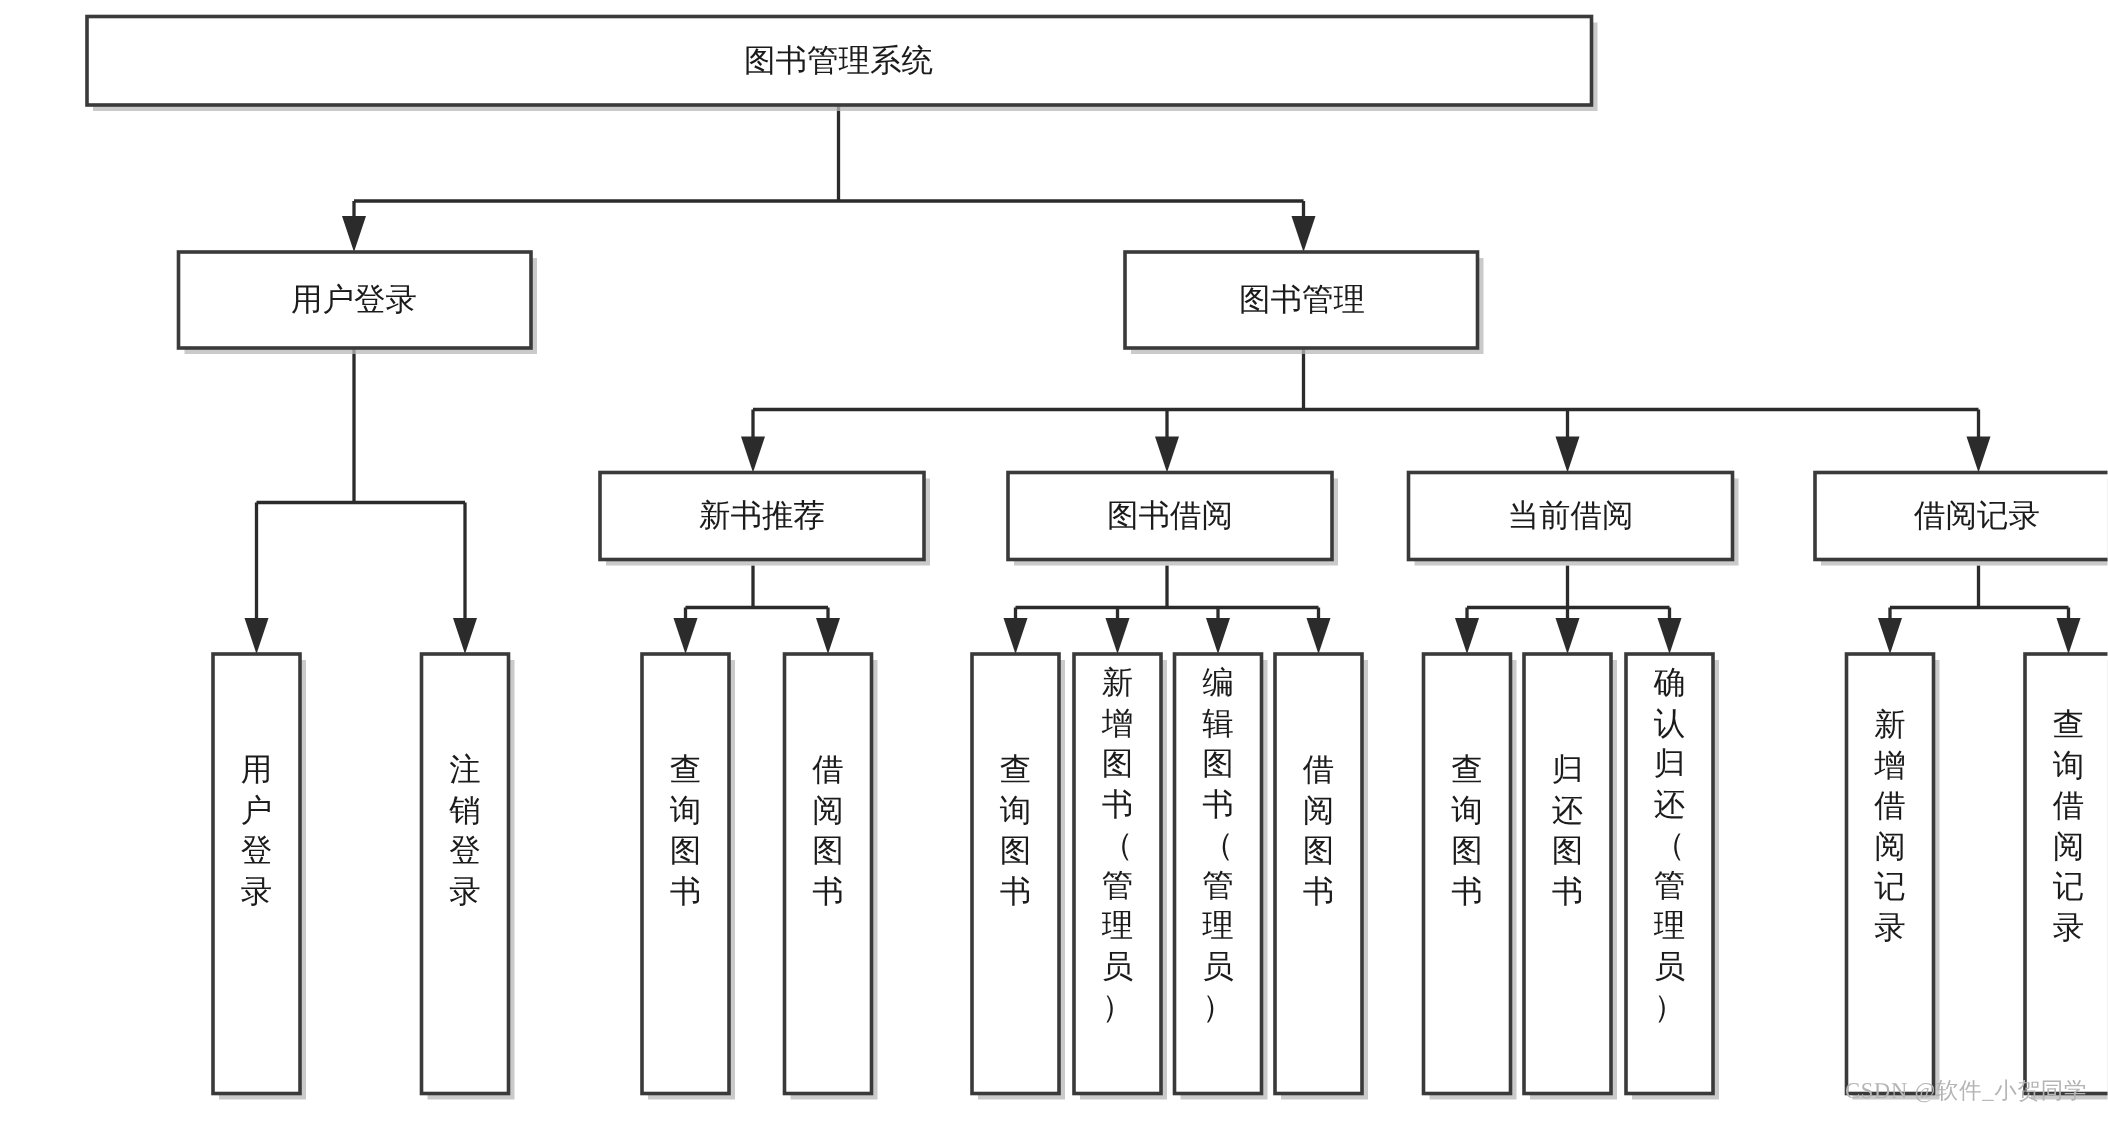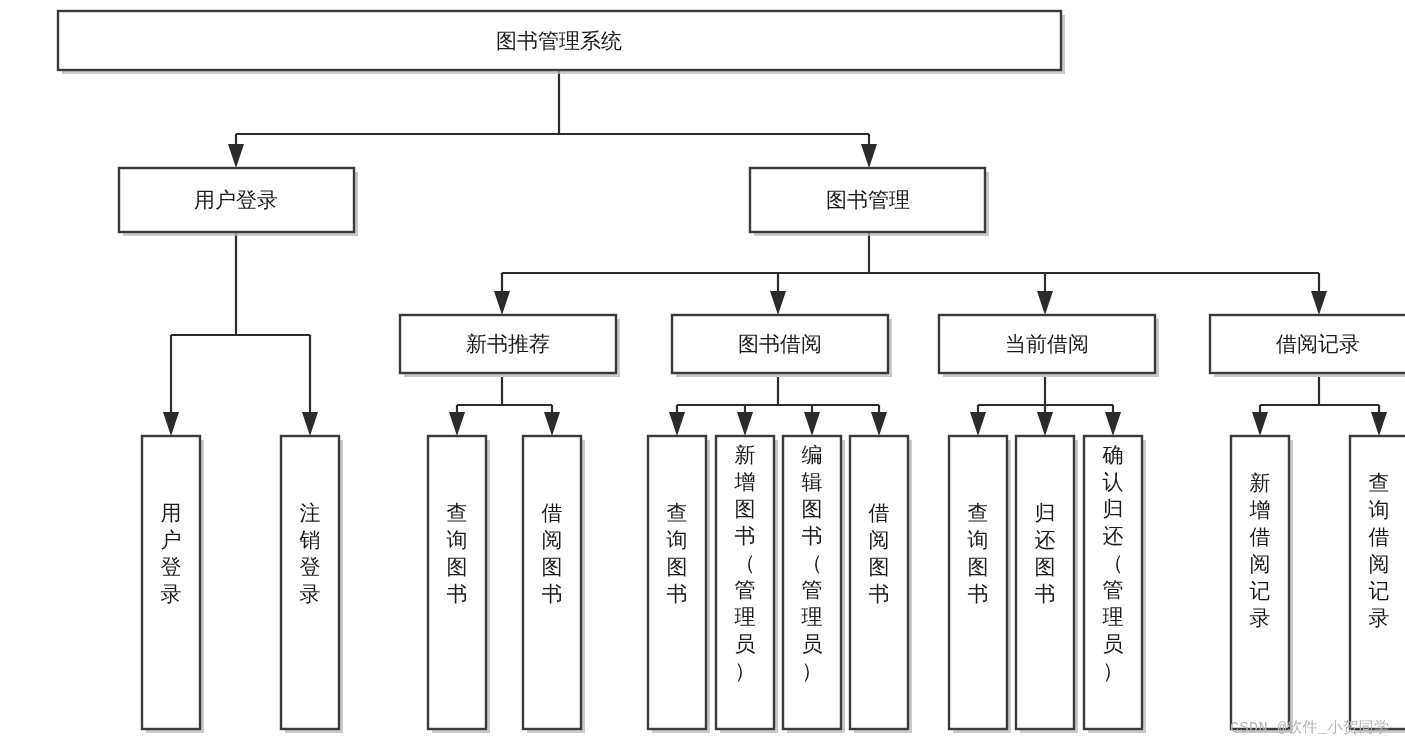--- a/index.html
+++ b/index.html
@@ -53,21 +53,21 @@
     stroke: #2b2b2b;
     stroke-width: 2.2;
     fill: none;
   }
   .arrow-head {
     fill: #2b2b2b;
     stroke: none;
   }
   .watermark {
     position: absolute;
-    font-family: Liberation Mono, monospace;
+    font-family: Liberation Serif, serif;
     font-size: 15px;
     color: #b4b4b4;
     white-space: nowrap;
     letter-spacing: 0.5px;
   }
 </style>
 </head>
 <body>
 
 <div id="diagram-root">

